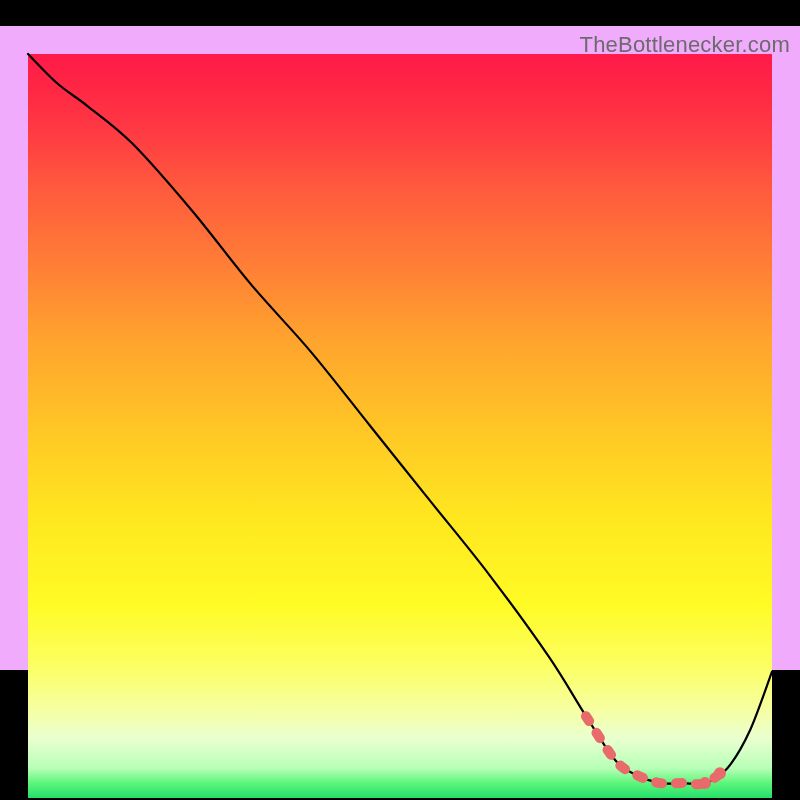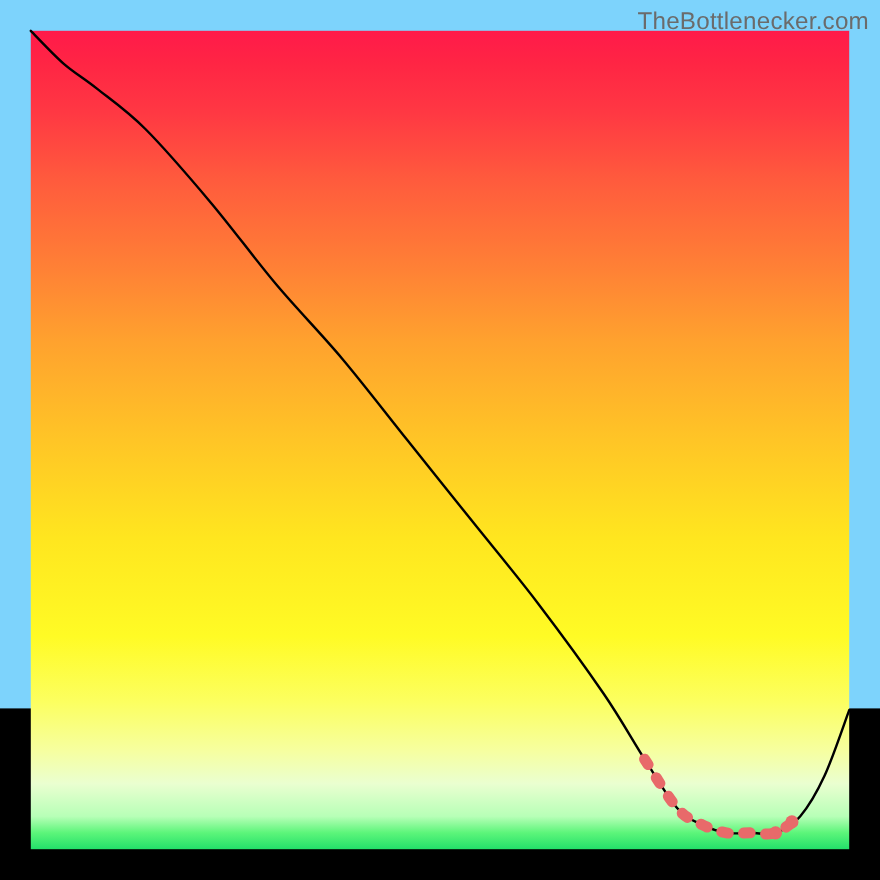--- a/index.html
+++ b/index.html
@@ -1,21 +1,22 @@
 <!DOCTYPE html>
 <html><head>
 <meta charset="utf-8">
 <style>
   * { margin: 0; padding: 0; box-sizing: border-box; }
   html, body { width: 800px; height: 800px; background: #000; overflow: hidden; }
   .frame {
     position: relative;
     width: 800px;
     height: 644px;
-    background: #7dd3fc;
+    background: #f0abfc;
+    margin-top: 26px;
   }
   .watermark {
     position: absolute;
     top: 6px;
     right: 10px;
     color: #6b6b6b;
     font-family: Arial, Helvetica, sans-serif;
     font-size: 22px;
     font-weight: 500;
     letter-spacing: 0.2px;

